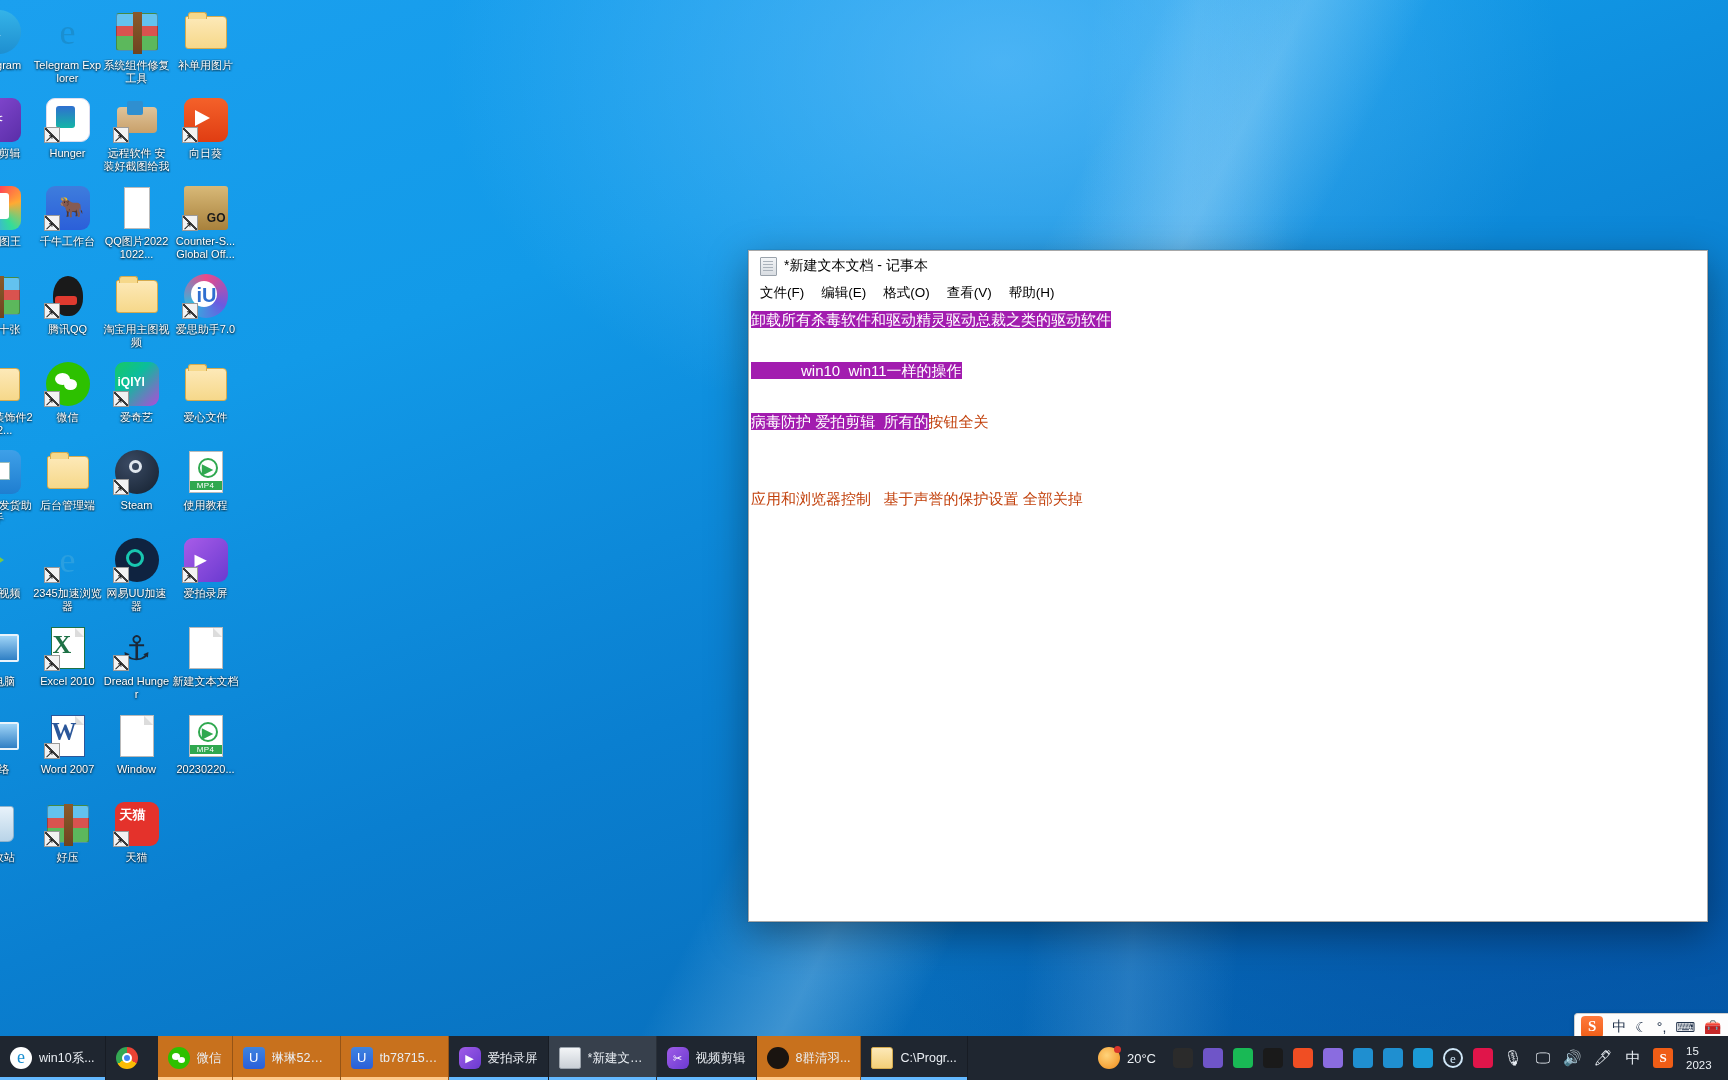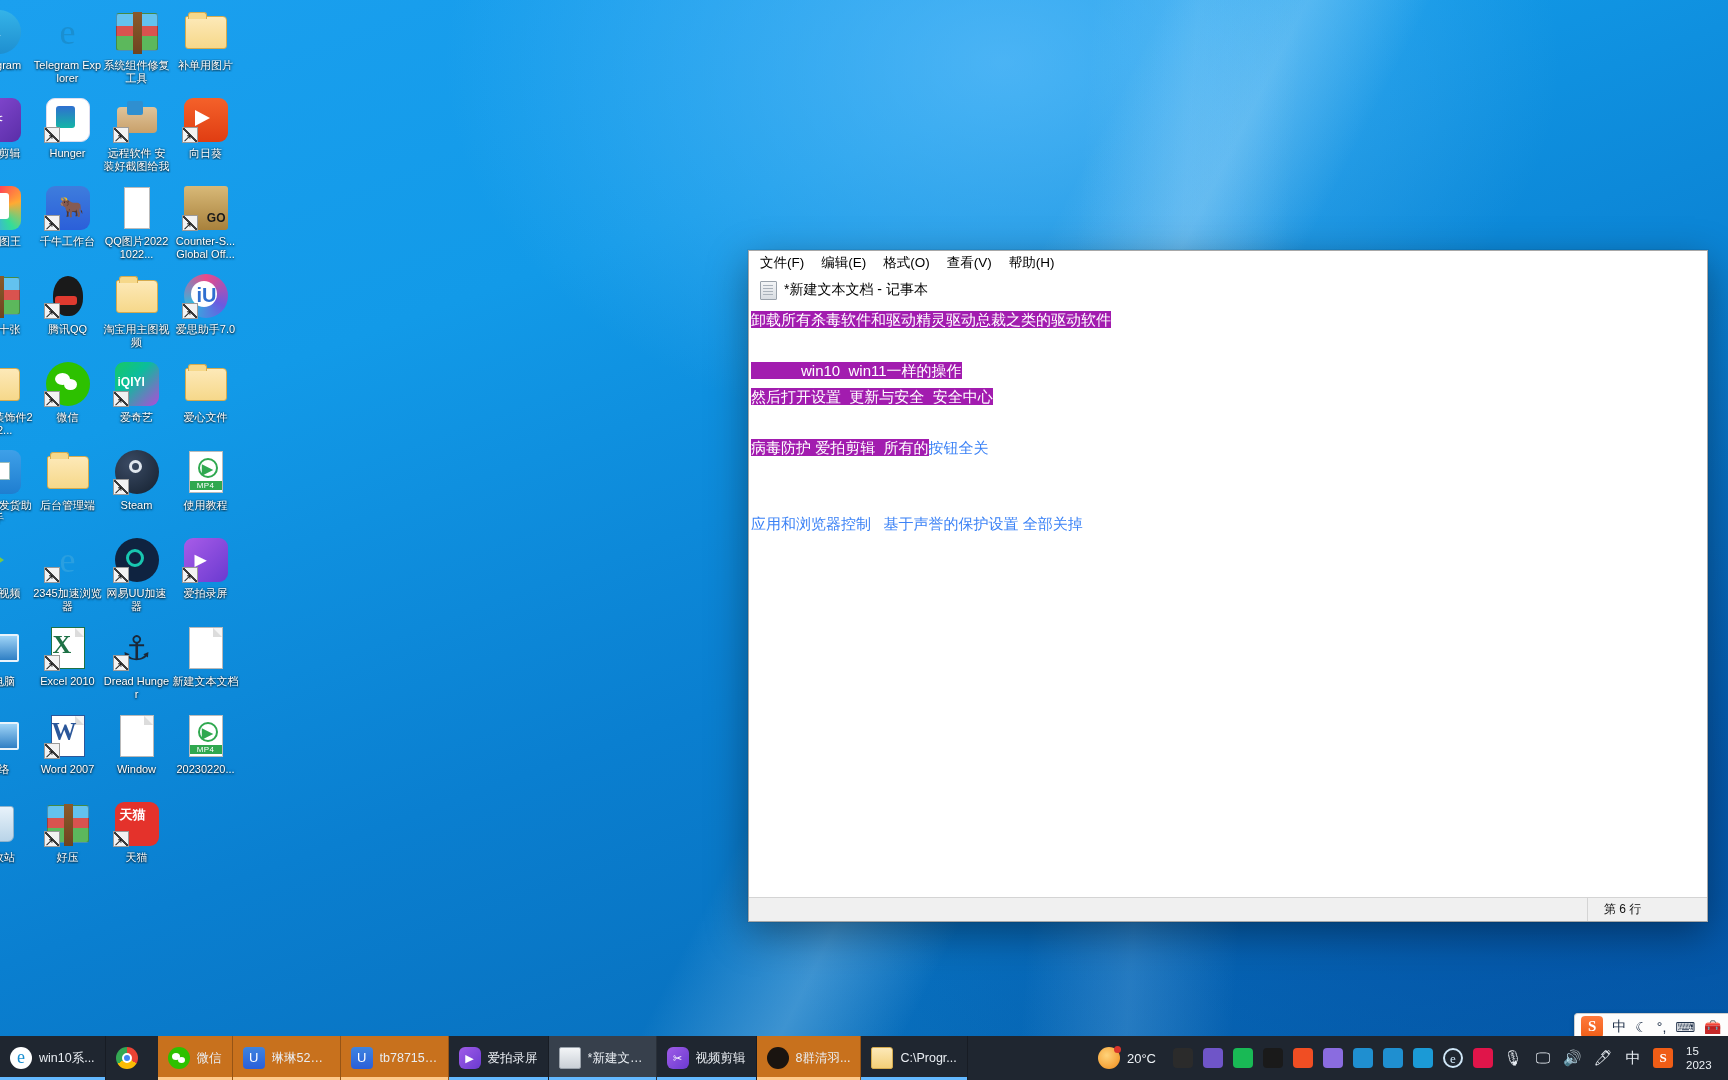--- a/index.html
+++ b/index.html
@@ -142,21 +142,21 @@
     font-size:13.5px; color:#000; padding:2px 9px 2px 0; margin-right:8px;
     white-space:nowrap; cursor:default;
   }
   #np-textarea {
     flex:1 1 auto; background:#fff; padding:2px 0 0 2px;
     font-size:15px; line-height:25.5px; color:#000; overflow:hidden;
     position:relative;
   }
   .np-line { white-space:pre; height:25.5px; }
   .np-line span.sel { background:#a21caf; color:#fff; }
-  .np-line span.plain { color:#3b82f6; }
+  .np-line span.plain { color:#c2410c; }
   #np-statusbar {
     flex:0 0 auto; height:24px; background:#f0f0f0;
     border-top:1px solid #d4d4d4;
     display:flex; align-items:center; justify-content:flex-end;
     font-size:12px; color:#111;
   }
   #np-status-left { flex:1 1 auto; }
   #np-status-cell {
     border-left:1px solid #d4d4d4; height:100%;
     display:flex; align-items:center; padding:0 14px 0 16px; min-width:120px;
@@ -474,50 +474,45 @@
         <div class="icon-art shortcut">
           <div class="sq" style="background:#e4322b;"></div>
           <div style="position:absolute;left:7px;top:6px;color:#fff;font-size:13px;font-weight:bold;">天猫</div>
         </div>
         <div class="icon-label">天猫</div>
       </div>
     </div>
 </div>
 
 <div id="notepad">
+
+  <div id="np-titlebar">
+    <div id="np-title-icon"></div>
+    <div id="np-title-text">*新建文本文档 - 记事本</div>
+  </div>
 
   <div id="np-menubar">
       <div class="np-menu-item">文件(F)</div>
       <div class="np-menu-item">编辑(E)</div>
       <div class="np-menu-item">格式(O)</div>
       <div class="np-menu-item">查看(V)</div>
       <div class="np-menu-item">帮助(H)</div>
     </div>
 
-  <div id="np-titlebar">
-    <div id="np-title-icon"></div>
-    <div id="np-title-text">*新建文本文档 - 记事本</div>
-  </div>
-
   <div id="np-textarea">
       <div class="np-line"><span class="sel">卸载所有杀毒软件和驱动精灵驱动总裁之类的驱动软件</span></div>
       <div class="np-line"><span class="plain"></span></div>
       <div class="np-line"><span class="sel">            win10  win11一样的操作</span></div>
-      <div class="np-line"><span class="sel">然后打开设置  更新与安全  安全中心</span></div>
       <div class="np-line"><span class="plain"></span></div>
       <div class="np-line"><span class="sel">病毒防护 爱拍剪辑  所有的</span><span class="plain">按钮全关</span></div>
       <div class="np-line"><span class="plain"></span></div>
       <div class="np-line"><span class="plain"></span></div>
       <div class="np-line"><span class="plain">应用和浏览器控制   基于声誉的保护设置 全部关掉</span></div>
     </div>
 
-  <div id="np-statusbar">
-    <div id="np-status-left"></div>
-    <div id="np-status-cell">第 6 行</div>
-  </div>
 
 </div>
 
 <div id="ime-bar">
   <div id="ime-logo">S</div>
 <div class="ime-item">中</div>
     <div class="ime-item">☾</div>
     <div class="ime-item">°,</div>
     <div class="ime-item">⌨</div>
     <div class="ime-item">🧰</div>

